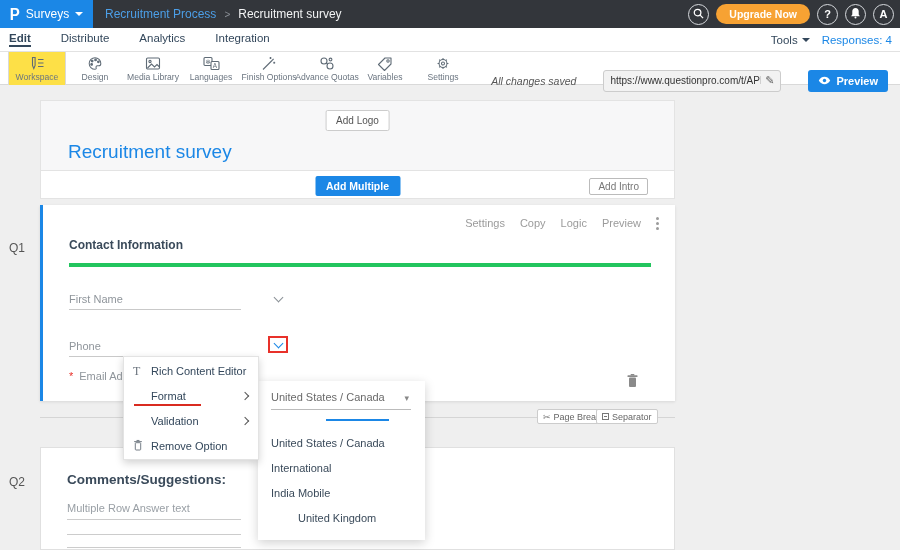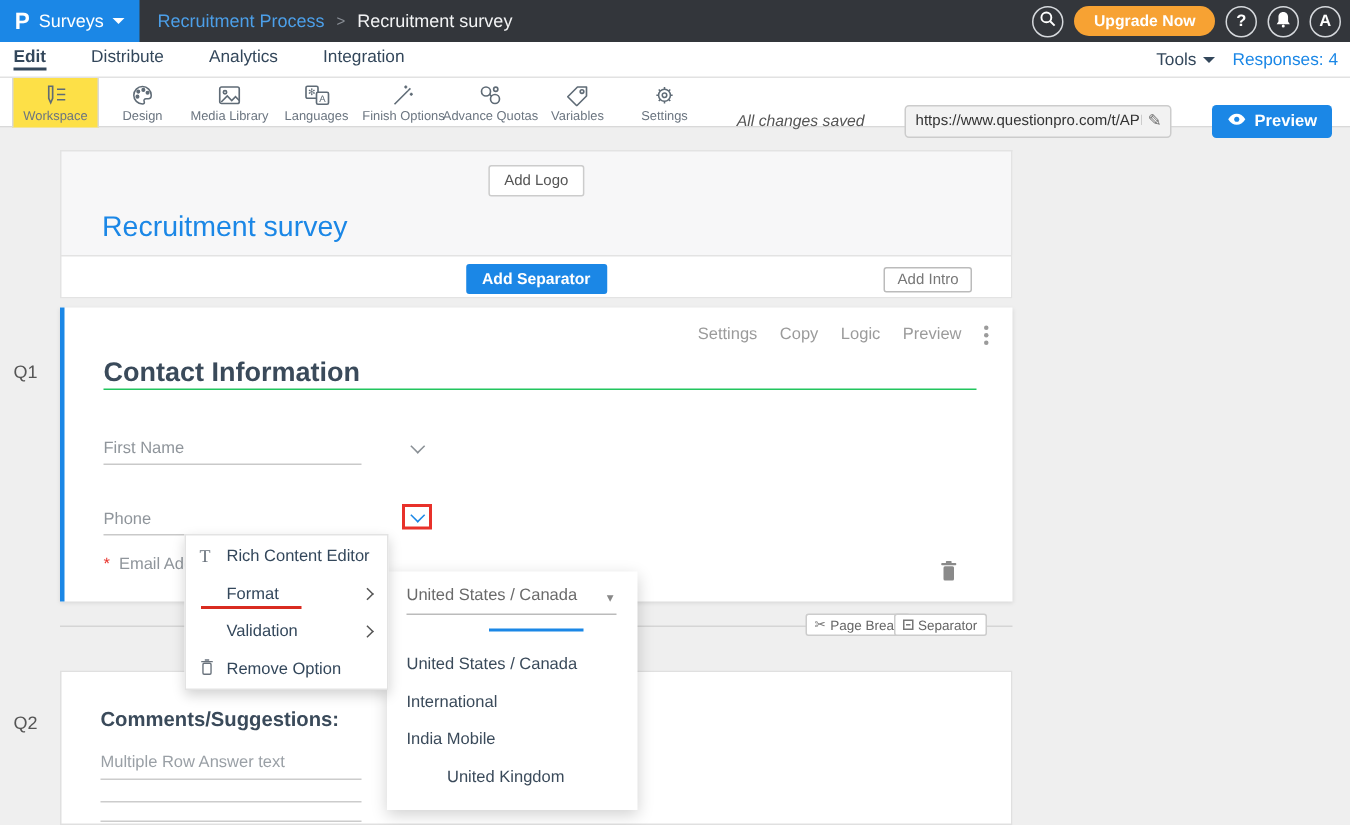--- a/index.html
+++ b/index.html
@@ -53,21 +53,21 @@
   .addq-btn { position:absolute; left:50%; transform:translateX(-50%); top:5px; background:#1b87e6; color:#fff; border:none; border-radius:2px; font-size:10.5px; font-weight:700; padding:4px 11px; cursor:pointer; }
   .addintro-btn { position:absolute; right:26px; top:7px; background:#fff; border:1px solid #bbb; border-radius:2px; font-size:10px; color:#777; padding:2px 8px; cursor:pointer; }
 
   
   .qlabel { position:absolute; left:9px; font-size:12px; color:#555; }
   .q1-card { position:absolute; left:40px; top:205px; width:635px; height:196px; background:#fff; border-left:3px solid #1b87e6; box-shadow:0 1px 3px rgba(0,0,0,.10); }
   .q-actions { position:absolute; right:34px; top:12px; display:flex; gap:15px; font-size:11px; color:#9b9b9b; }
   .q-actions span { cursor:pointer; }
   .dots { position:absolute; right:16px; top:12px; display:flex; flex-direction:column; gap:2px; cursor:pointer; }
   .dots i { width:3px; height:3px; border-radius:50%; background:#9b9b9b; }
-  .q-heading { position:absolute; left:26px; top:33px; right:24px; font-size:18px; font-weight:700; color:#3a4a5a; border-bottom:1px solid #22c55e; }
+  .q-heading { position:absolute; left:26px; top:33px; right:24px; font-size:12px; font-weight:700; color:#3a4a5a; padding-bottom:11px; border-bottom:4px solid #22c55e; }
   .field-row { position:absolute; left:26px; width:172px; }
   .field-row .ftext { font-size:11px; color:#8f959b; }
   .field-row .fline { margin-top:4px; border-bottom:1px solid #c9c9c9; }
   .chev { display:inline-block; width:7px; height:7px; border-right:1.6px solid #8a9096; border-bottom:1.6px solid #8a9096; transform:rotate(45deg); }
   .fchev { position:absolute; left:206px; top:1px; cursor:pointer; }
   .chev-annot { position:absolute; left:199px; top:-4px; width:20px; height:17px; border:2px solid #e8312a; display:flex; align-items:center; justify-content:center; }
   .chev-annot .chev { border-color:#1b87e6; margin-top:-3px; }
   .email-row { position:absolute; left:26px; top:165px; font-size:11px; color:#8f959b; }
   .req { color:#e8312a; margin-right:6px; font-size:11px; }
   .trash-btn { position:absolute; right:36px; top:168px; cursor:pointer; color:#8a8a8a; }
@@ -260,21 +260,21 @@
         <span>Preview</span>
       </button>
     </div>
   </div>
 
   <div class="head-card">
     <button class="addlogo-btn">Add Logo</button>
     <div class="survey-title">Recruitment survey</div>
   </div>
   <div class="addq-strip">
-    <button class="addq-btn">Add Separator</button>
+    <button class="addq-btn">Add Multiple</button>
     <button class="addintro-btn">Add Intro</button>
   </div>
 
   <div class="qlabel" style="top:241px;">Q1</div>
   <div class="q1-card">
     <div class="q-actions">
       <span>Settings</span>
       <span>Copy</span>
       <span>Logic</span>
       <span>Preview</span>

